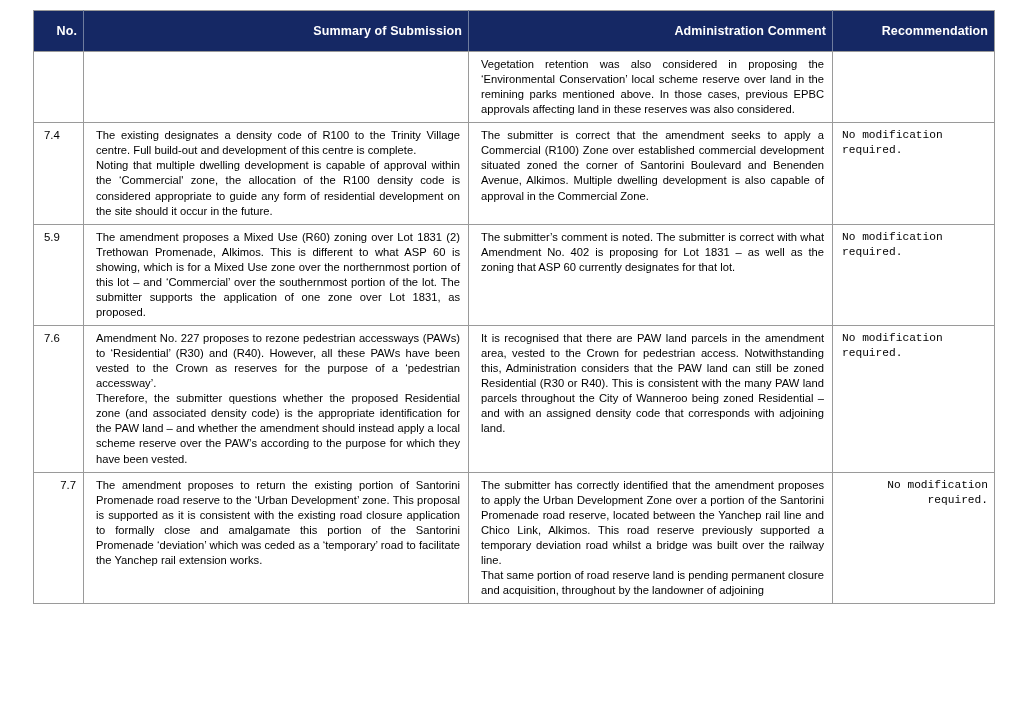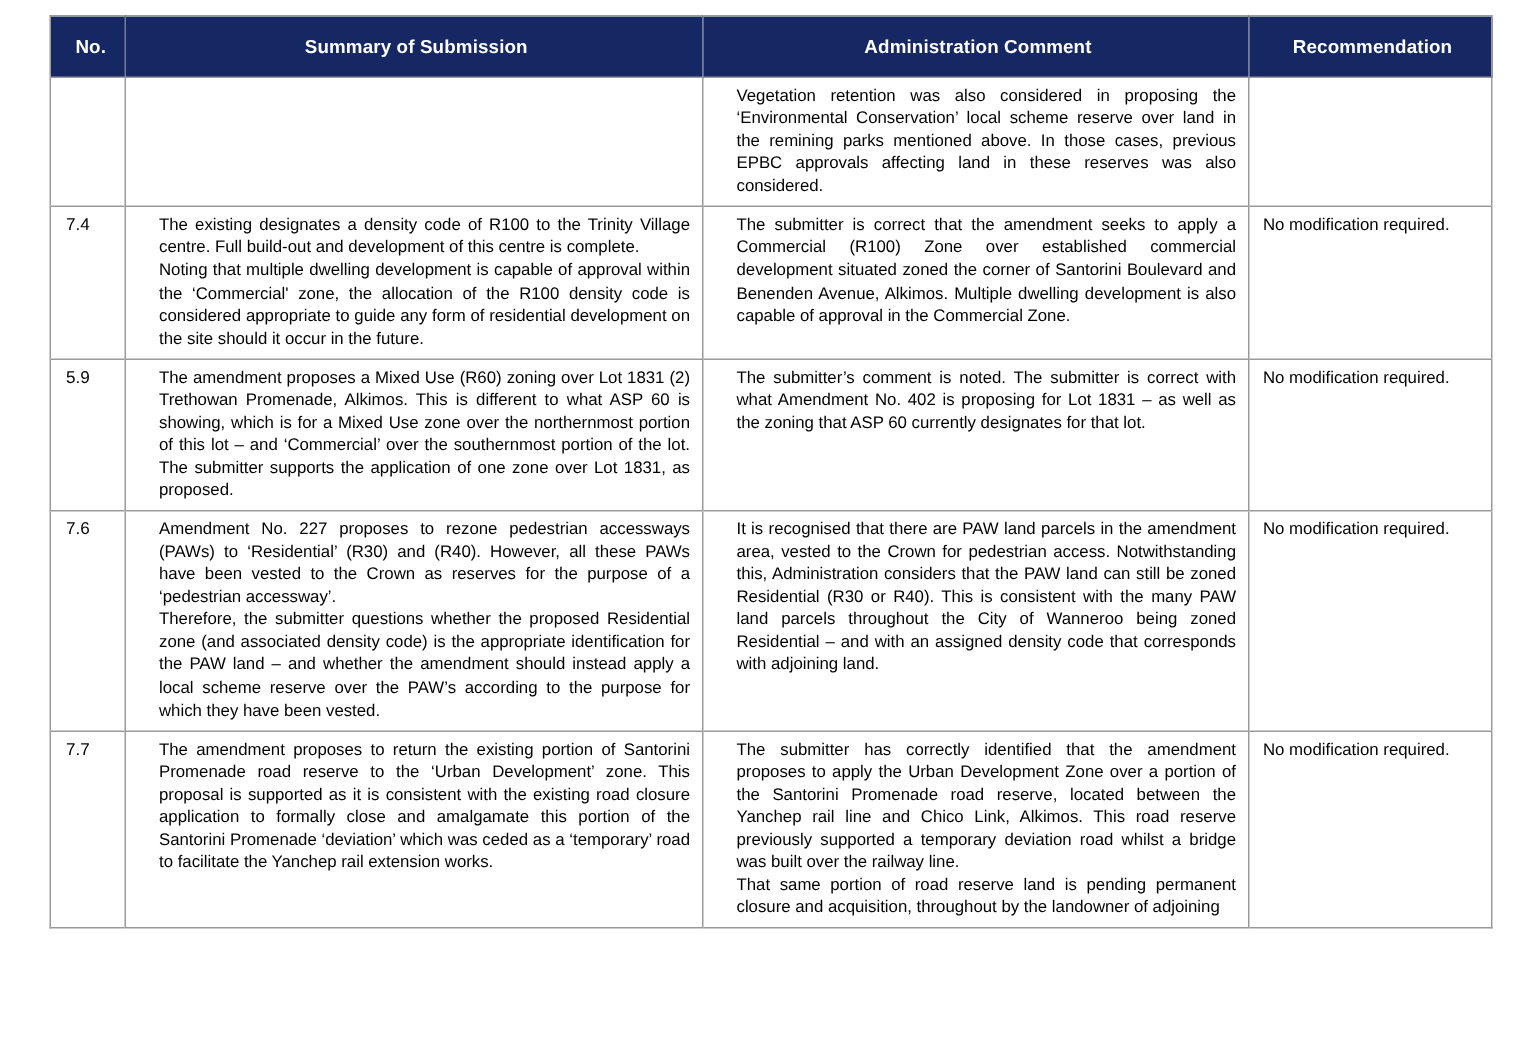--- a/index.html
+++ b/index.html
@@ -34,21 +34,21 @@
   table.submissions col.c-no       { width: 50px; }
   table.submissions col.c-summary  { width: 385px; }
   table.submissions col.c-admin    { width: 364px; }
   table.submissions col.c-rec      { width: 162px; }
 
   thead th {
     background: #152864;
     color: #ffffff;
     font-size: 12.5px;
     font-weight: bold;
-    text-align: center;
+    text-align: right;
     vertical-align: middle;
     padding: 9px 6px 9px 9px;
     height: 22px;
     border-right: 1px solid #6e7c9e;
     border-bottom: 1px solid #9a9a9a;
     letter-spacing: 0.1px;
   }
   thead th.last { border-right: none; }
   thead th.th-no { padding-left: 10px; }
 
@@ -68,43 +68,45 @@
   td.cell-no {
     text-align: left;
     padding-left: 10px;
     font-size: 11.4px;
     margin-top: 41px;
   }
   td.cell-summary,
   td.cell-admin {
     text-align: justify;
     text-justify: inter-word;
-    padding-left: 22px;
+    padding-left: 12px;
     padding-right: 8px;
   }
   td.cell-rec {
     text-align: left;
     padding-left: 9px;
     padding-right: 6px;
+    font-family: Liberation Mono, monospace;
   }
 
   td p {
     margin: 0 0 0 0;
   }
   td p + p {
   }
   
   td.cell-summary p,
   td.cell-admin p {
     text-align: justify;
   }
 
   
   tr.clipped td {
     overflow: hidden;
+    text-align: right;
   }
 </style>
 </head>
 <body>
 
 <div class="page">
 
   <table class="submissions">
     <colgroup>
       <col class="c-no">

